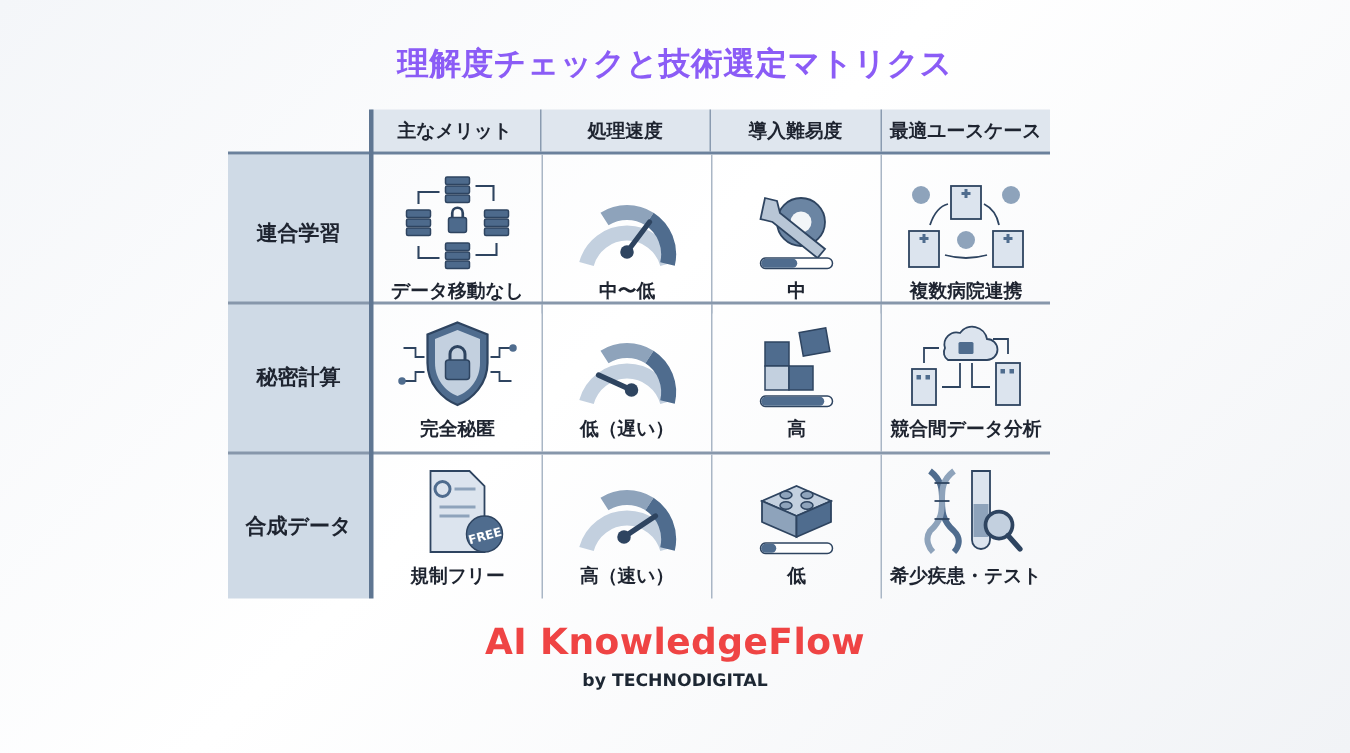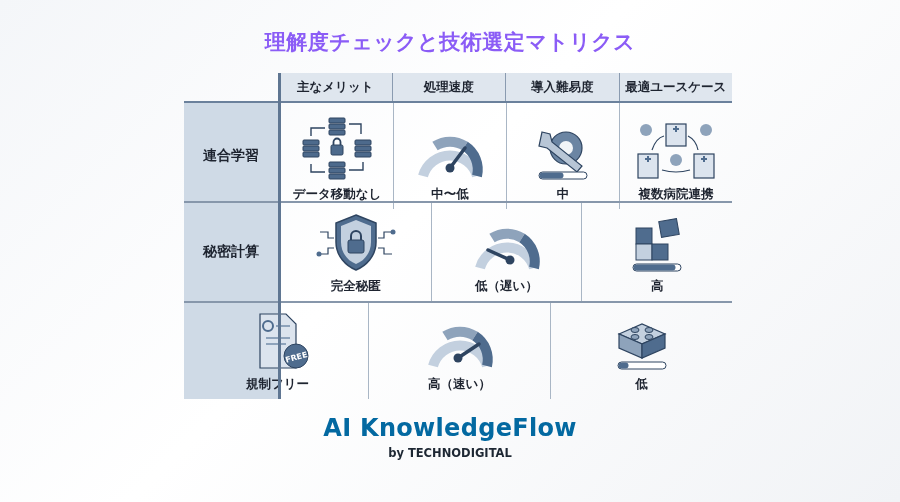--- a/index.html
+++ b/index.html
@@ -8,21 +8,21 @@
     background: linear-gradient(135deg, #f4f6f9 0%, #ffffff 45%, #f1f3f6 100%);
     font-family: "DejaVu Sans", "Liberation Sans", sans-serif;
     color: #1c1f26;
     position: relative;
   }
   .title {
     position: absolute; left: 0; top: 28px; width: 900px;
     text-align: center; font-size: 21px; font-weight: bold; color: #8b5cf6;
     letter-spacing: 0.5px;
   }
-  .matrix { position: absolute; left: 184px; top: 73px; width: 548px; height: 326px; }
+  .matrix { position: absolute; left: 152px; top: 73px; width: 548px; height: 326px; }
   .hdr-row {
     position: absolute; left: 95px; top: 0; width: 453px; height: 28px;
     background: #dfe6ee; display: flex;
   }
   .hdr-cell {
     flex: 1; display: flex; align-items: center; justify-content: center;
     font-size: 12.5px; font-weight: bold; color: #1e2430;
     border-right: 1px solid #8a9bb0;
   }
   .hdr-cell:last-child { border-right: none; }
@@ -45,21 +45,21 @@
     justify-content: flex-end; padding-bottom: 6px;
     border-right: 1px solid #a9b6c5;
   }
   .cell:last-child { border-right: none; }
   .cell-text { font-size: 12.5px; font-weight: bold; color: #1e2430; margin-top: 4px; }
   .row-sep { position: absolute; left: 0; width: 548px; height: 2px; background: #8797ab; }
   .icon svg { display: block; }
   .brand {
     position: absolute; left: 0; top: 414px; width: 900px; text-align: center;
   }
-  .brand-name { font-size: 24px; font-weight: bold; color: #0369a1; letter-spacing: 0.3px; }
+  .brand-name { font-size: 24px; font-weight: bold; color: #ef4444; letter-spacing: 0.3px; }
   .brand-by { font-size: 11.5px; font-weight: bold; color: #1d2733; margin-top: 4px; }
   .brand-tag { font-size: 12.5px; color: #1d2733; margin-top: 3px; }
 </style>
 </head>
 <body>
 
 <div class="title">理解度チェックと技術選定マトリクス</div>
 
 <div class="matrix">
   <div class="row-label-col"></div>
@@ -202,25 +202,51 @@
             <rect x="14" y="10" width="16" height="16" fill="#4f6c8e" stroke="#2e4460"></rect>
             <rect x="14" y="26" width="16" height="16" fill="#c3d0df" stroke="#2e4460"></rect>
             <rect x="30" y="26" width="16" height="16" fill="#4f6c8e" stroke="#2e4460"></rect>
             <rect x="38" y="2" width="18" height="16" fill="#4f6c8e" stroke="#2e4460" transform="rotate(-10 47 10)"></rect>
             <rect x="11" y="46" width="48" height="7" rx="3.5" fill="#fff" stroke="#2e4460" stroke-width="1"></rect>
             <rect x="11.5" y="46.5" width="42" height="6" rx="3" fill="#4f6c8e"></rect>
           </svg>
         </span>
         <span class="cell-text">高</span>
       </div>
+      <div class="cell">
+        <span class="icon">
+          <svg width="84" height="62" viewBox="0 0 84 62">
+            <path d="M28 20 a8 8 0 0 1 10 -10 a10 10 0 0 1 18 4 a7 7 0 0 1 0 14 h-26 a6 6 0 0 1 -2 -8 z" fill="#dce4ee" stroke="#2e4460" stroke-width="1.2"></path>
+            <rect x="37" y="16" width="10" height="8" rx="1" fill="#4f6c8e"></rect>
+            <g fill="#dce4ee" stroke="#2e4460" stroke-width="1.2">
+                <rect x="6" y="34" width="16" height="24"></rect>
+                <rect x="62" y="30" width="16" height="28"></rect>
+              </g>
+            <g fill="#4f6c8e">
+                <rect x="9" y="38" width="3" height="3"></rect>
+                <rect x="15" y="38" width="3" height="3"></rect>
+                <rect x="65" y="34" width="3" height="3"></rect>
+                <rect x="71" y="34" width="3" height="3"></rect>
+              </g>
+            <g fill="none" stroke="#2e4460" stroke-width="1.2">
+                <path d="M14 30 v-10 h10"></path>
+                <path d="M60 14 h10 v10"></path>
+                <path d="M38 30 v16 h-12"></path>
+                <path d="M46 30 v16 h12"></path>
+              </g>
+          </svg>
+        </span>
+        <span class="cell-text">競合間データ分析</span>
+      </div>
     </div>
   </div>
   <div class="row-sep" style="top:228px;"></div>
 
   <div class="row" style="top:230px;height:96px;">
+    <div class="row-label">合成データ</div>
     <div class="cells">
       <div class="cell">
         <span class="icon">
           <svg width="84" height="62" viewBox="0 0 84 62">
             <path d="M24 4 h26 l10 10 v44 h-36 z" fill="#dce4ee" stroke="#2e4460" stroke-width="1.2"></path>
             <circle cx="32" cy="16" r="5" fill="none" stroke="#4f6c8e" stroke-width="2"></circle>
             <g stroke="#8ea3bb" stroke-width="2">
                 <line x1="40" y1="16" x2="54" y2="16"></line>
                 <line x1="30" y1="28" x2="54" y2="28"></line>
                 <line x1="30" y1="34" x2="50" y2="34"></line>
@@ -254,20 +280,38 @@
                 <ellipse cx="42" cy="14" rx="4" ry="2.5"></ellipse>
                 <ellipse cx="28" cy="21" rx="4" ry="2.5"></ellipse>
                 <ellipse cx="42" cy="21" rx="4" ry="2.5"></ellipse>
               </g>
             <rect x="11" y="46" width="48" height="7" rx="3.5" fill="#fff" stroke="#2e4460" stroke-width="1"></rect>
             <rect x="11.5" y="46.5" width="10" height="6" rx="3" fill="#4f6c8e"></rect>
           </svg>
         </span>
         <span class="cell-text">低</span>
       </div>
+      <div class="cell">
+        <span class="icon">
+          <svg width="84" height="62" viewBox="0 0 84 62">
+            <path d="M18 4 C34 16 18 30 34 44 C40 50 36 56 34 58" fill="none" stroke="#4f6c8e" stroke-width="4"></path>
+            <path d="M34 4 C18 16 34 30 18 44 C14 50 18 56 20 58" fill="none" stroke="#8ea3bb" stroke-width="4"></path>
+            <g stroke="#2e4460" stroke-width="1.2">
+                <line x1="21" y1="12" x2="31" y2="12"></line>
+                <line x1="21" y1="24" x2="31" y2="24"></line>
+                <line x1="21" y1="36" x2="31" y2="36"></line>
+              </g>
+            <path d="M46 4 h12 v46 a6 6 0 0 1 -12 0 z" fill="#dce4ee" stroke="#2e4460" stroke-width="1.2"></path>
+            <rect x="47" y="26" width="10" height="22" fill="#8ea3bb"></rect>
+            <circle cx="64" cy="40" r="9" fill="#c3d0df" stroke="#2e4460" stroke-width="2.5"></circle>
+            <line x1="70" y1="47" x2="78" y2="56" stroke="#2e4460" stroke-width="3.5" stroke-linecap="round"></line>
+          </svg>
+        </span>
+        <span class="cell-text">希少疾患・テスト</span>
+      </div>
     </div>
   </div>
 
   <div class="vline-main"></div>
 </div>
 
 <div class="brand">
   <div class="brand-name">AI KnowledgeFlow</div>
   <div class="brand-by">by TECHNODIGITAL</div>
 </div>

